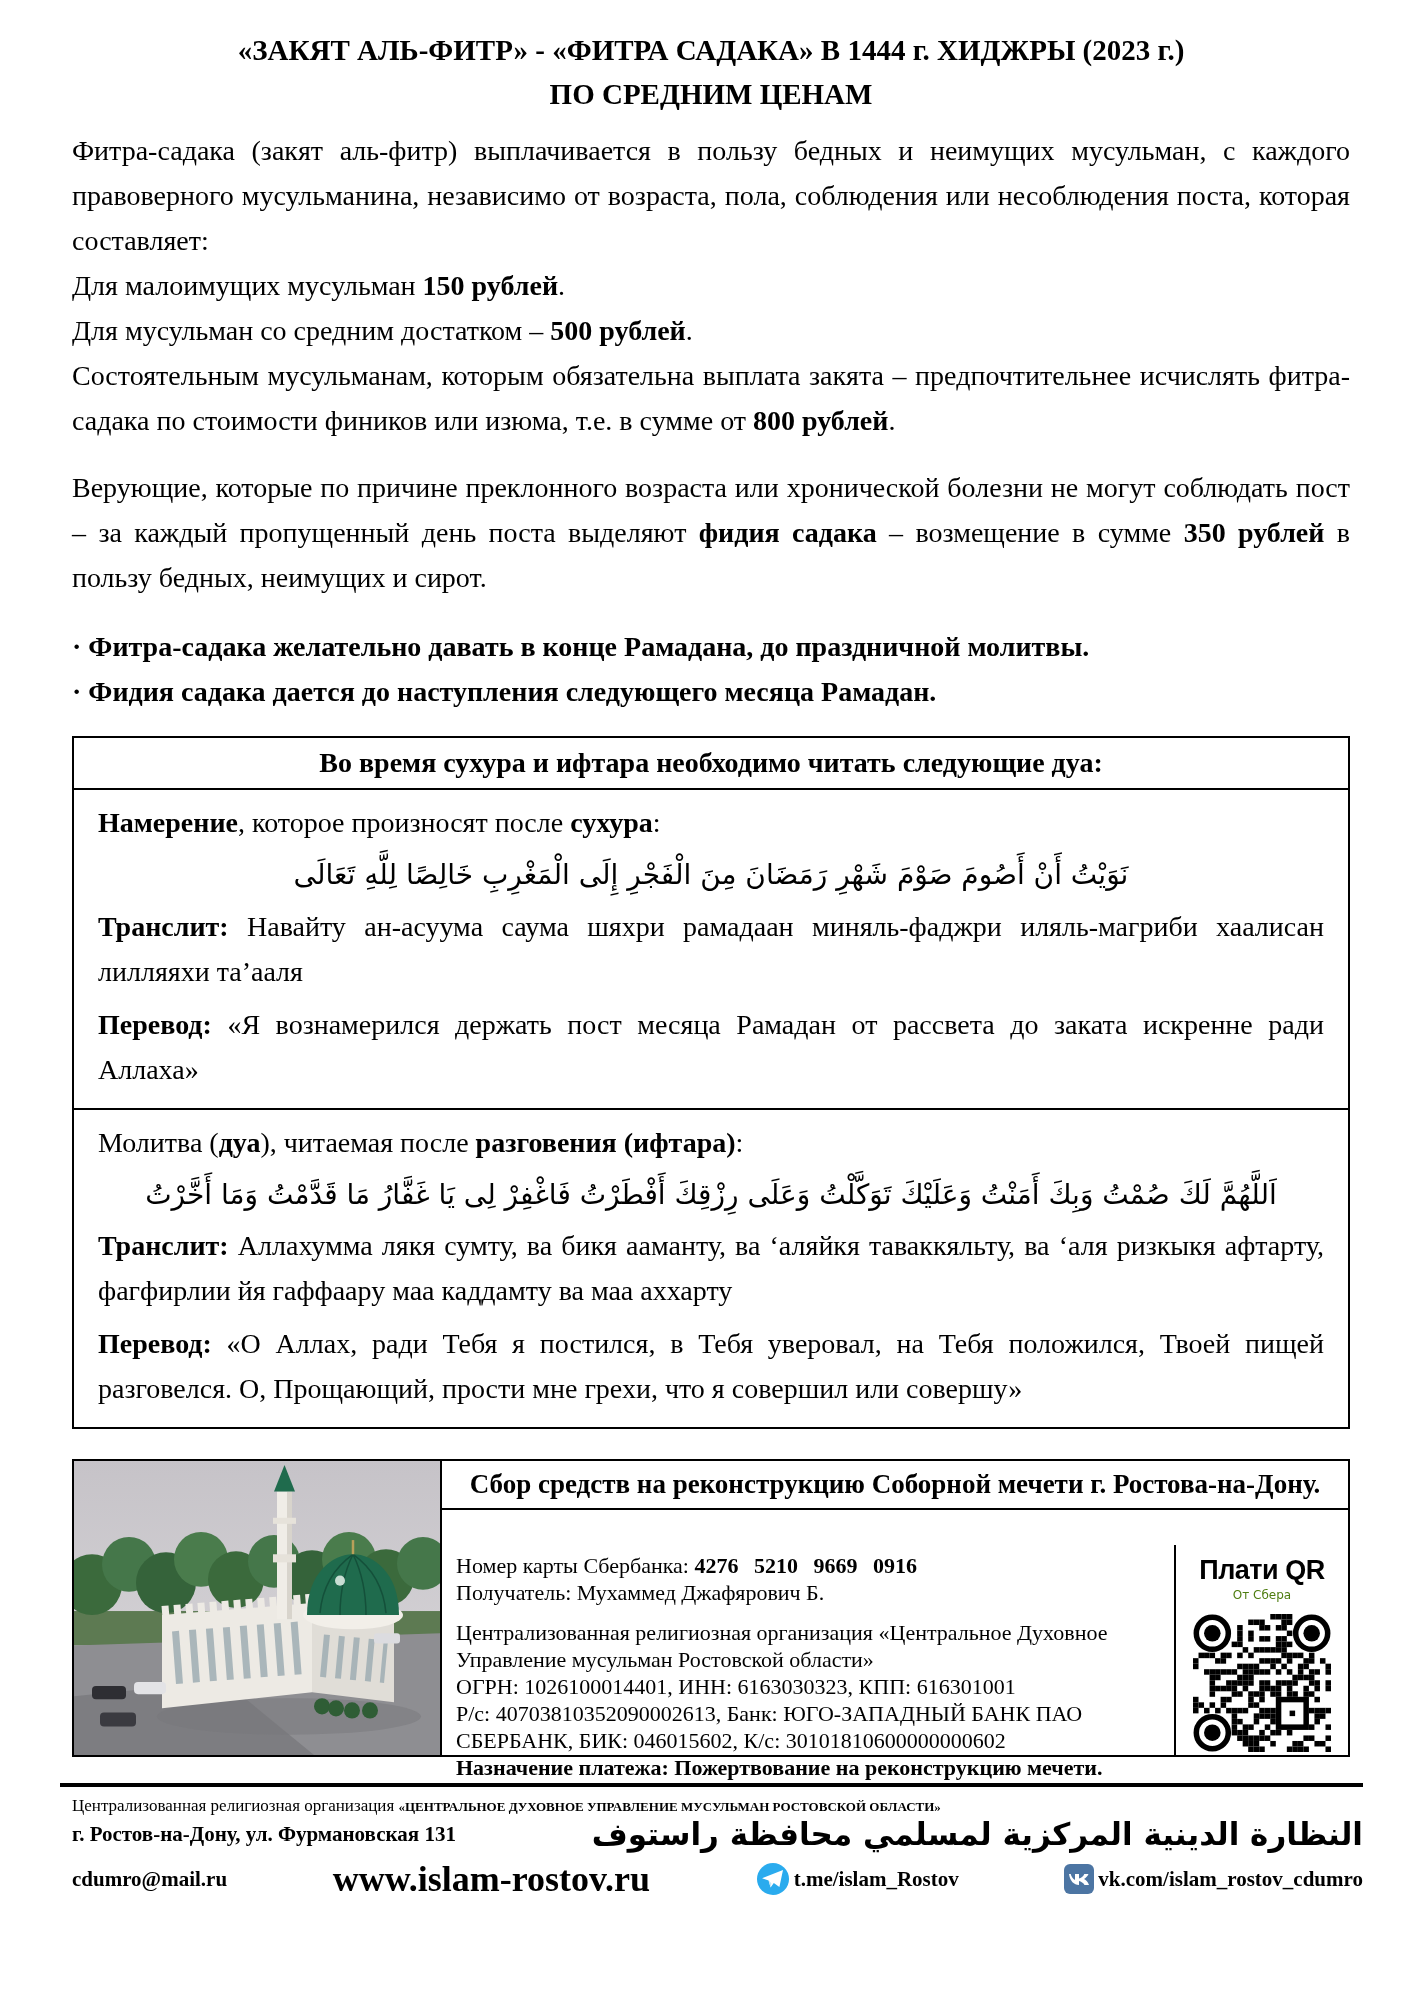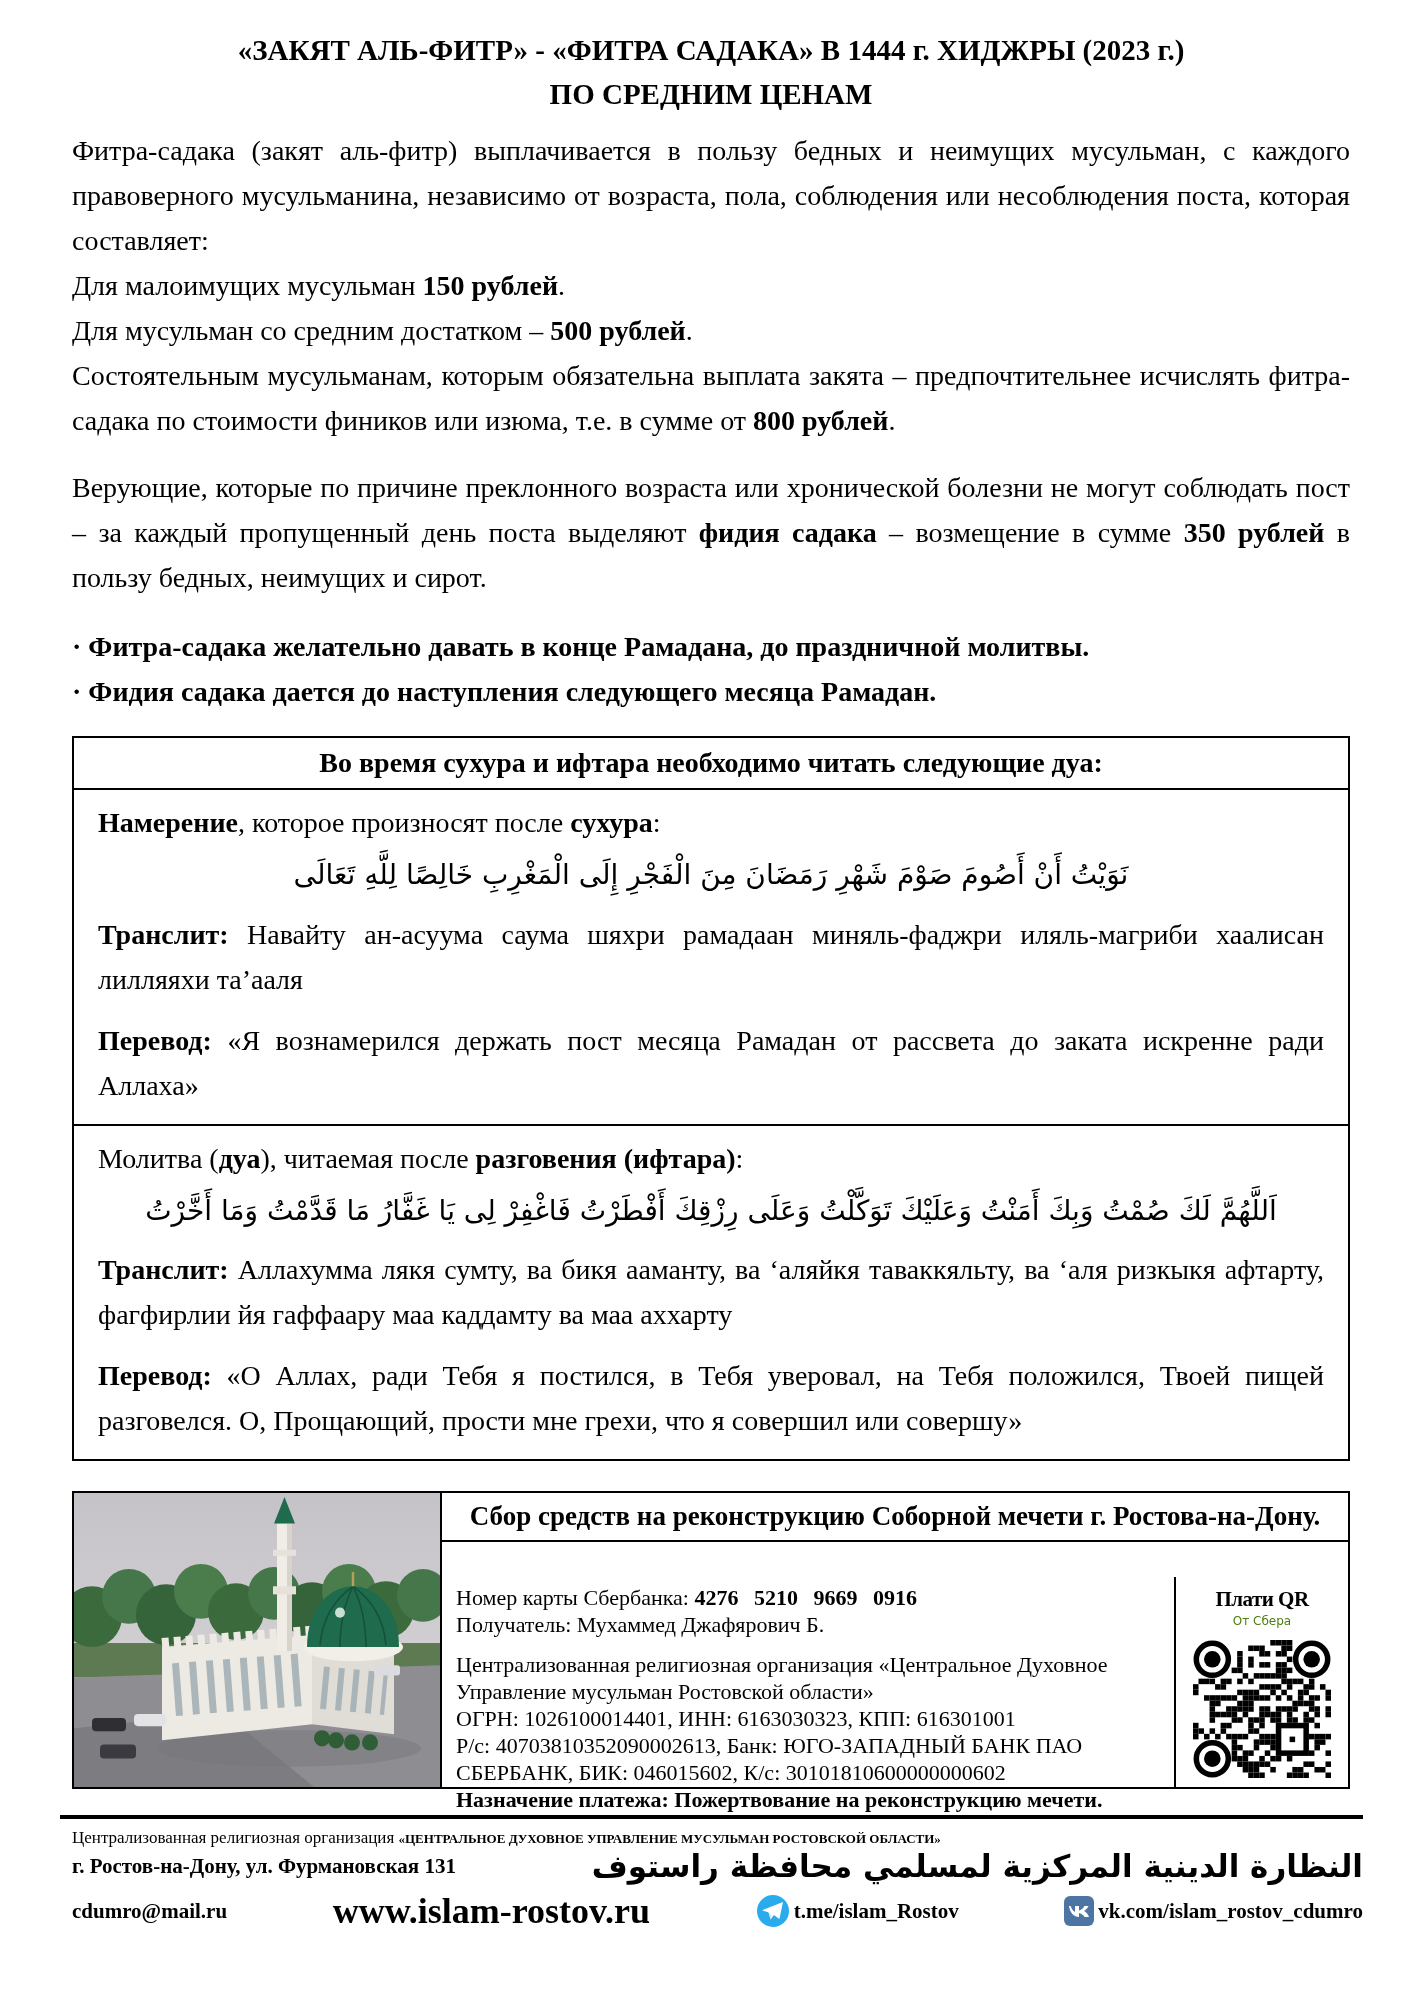--- a/index.html
+++ b/index.html
@@ -16,35 +16,35 @@
   .mt2{margin-top:24px;}
   .boldline{font-weight:bold;}
   b{font-weight:bold;}
 
   
   .dua-table{border:2px solid #000;margin-top:22px;}
   .dua-header{font-weight:bold;font-size:28px;text-align:center;padding:9px 28px;border-bottom:2px solid #000;}
   .dua-row{padding:10px 24px 16px 24px;}
   .dua-row + .dua-row{border-top:2px solid #000;}
   .arabic{font-family:"DejaVu Sans",sans-serif;font-size:28px;line-height:1.45;text-align:center;margin:10px 30px 4px 30px;direction:rtl;}
-  .dpar{margin-top:16px;}
+  .dpar{margin-top:8px;}
 
   
   .donation{margin-top:30px;border:2px solid #000;display:flex;height:294px;}
   .don-img{width:366px;flex:0 0 366px;border-right:2px solid #000;overflow:hidden;}
   .don-img svg{width:100%;height:100%;display:block;}
   .don-right{flex:1;display:flex;flex-direction:column;min-width:0;gap:35px;}
   .don-header{font-weight:bold;font-size:27px;text-align:center;padding:8px 6px;border-bottom:2px solid #000;}
   .don-body{flex:1;display:flex;min-height:0;}
   .don-details{flex:1;padding:7px 14px 0 14px;font-size:22px;line-height:27px;min-width:0;}
   .don-details p{margin:0;}
   .don-details .gap{margin-top:13px;}
   .cardnum{word-spacing:10px;}
   .don-qr{flex:0 0 172px;border-left:2px solid #000;text-align:center;padding-top:10px;}
-  .qr-title{font-family:Liberation Serif, serif;font-weight:bold;font-size:21px;letter-spacing:-0.5px;}
+  .qr-title{font-family:Liberation Sans, sans-serif;font-weight:bold;font-size:27px;letter-spacing:-0.5px;}
   .qr-sub{font-family:"DejaVu Sans",sans-serif;font-size:12px;color:#4d7c0f;margin:2px 0 12px 0;}
   .don-qr svg{width:138px;height:138px;}
 
   
   .footer{margin-top:26px;padding:0 60px;}
   .rule{height:4px;background:#000;}
   .f1{font-size:17px;margin:9px 0 0 12px;}
   .f1 .caps{font-size:13px;}
   .f2{display:flex;justify-content:space-between;align-items:center;margin:0 0 0 12px;}
   .addr{font-weight:bold;font-size:21px;}

